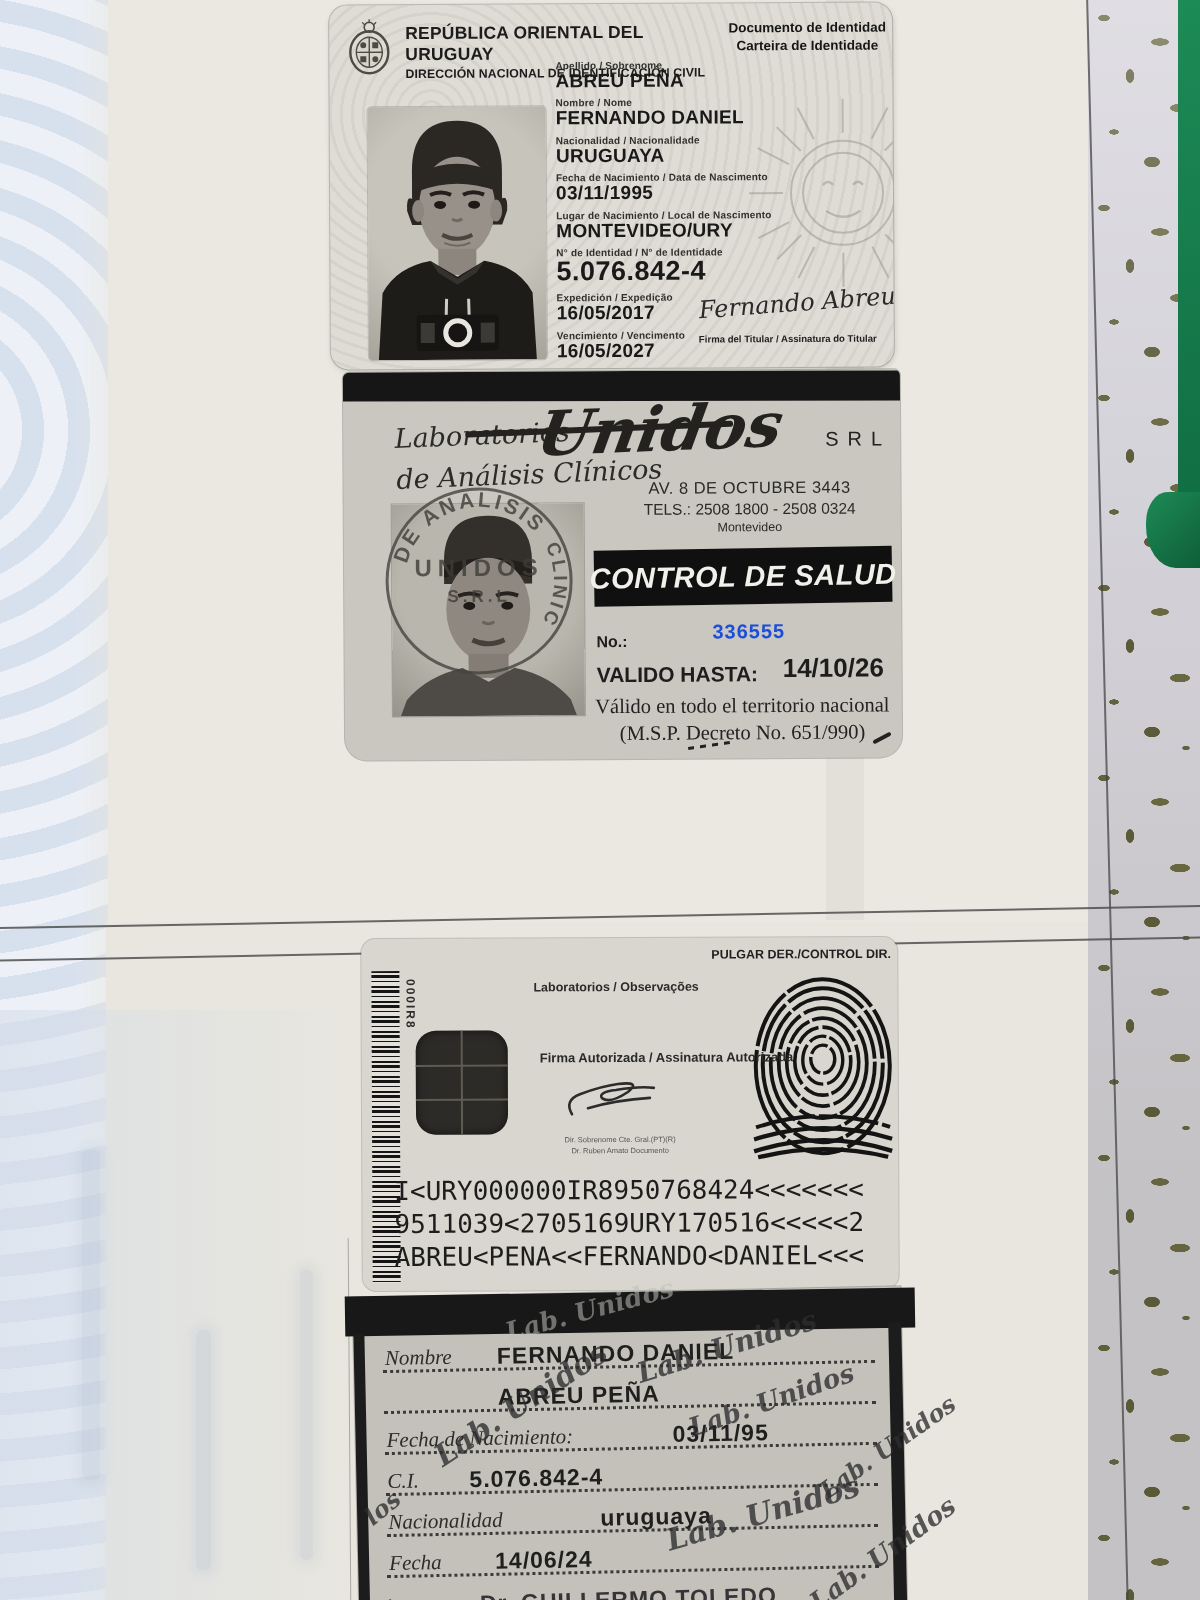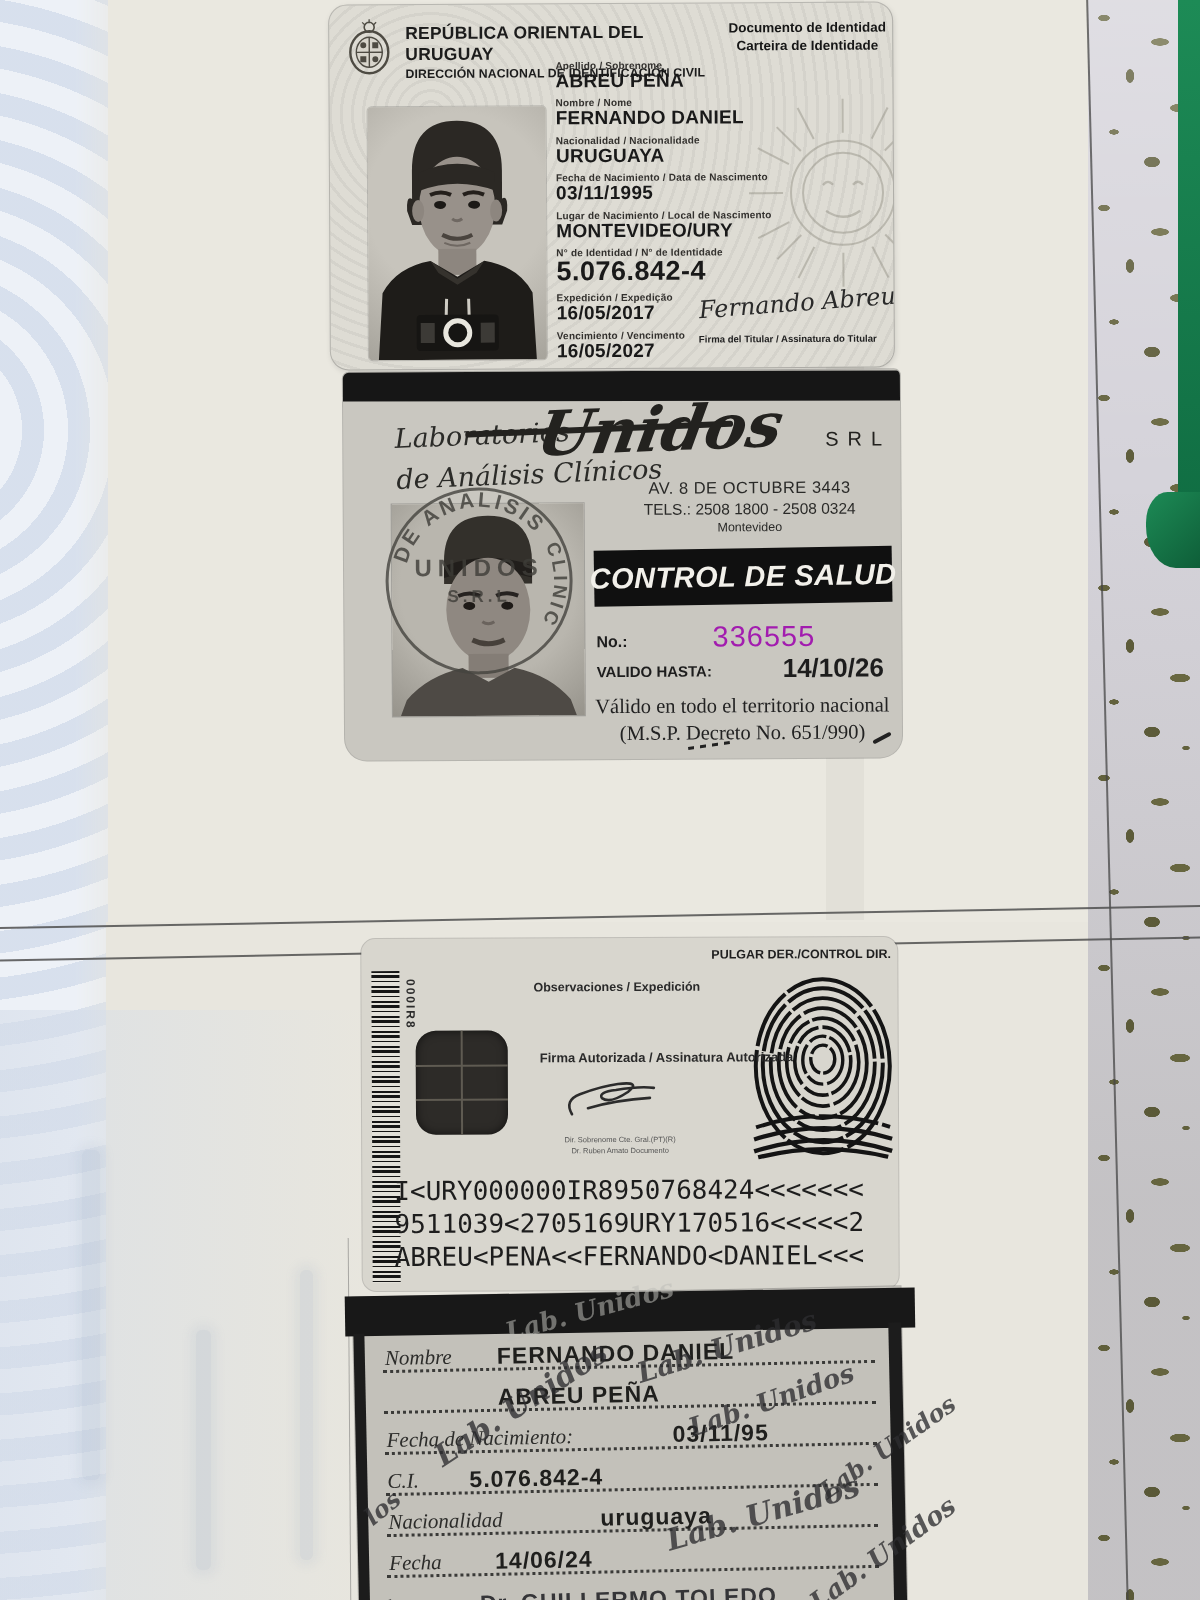--- a/index.html
+++ b/index.html
@@ -84,22 +84,22 @@
   .c2-addr .a1{font-size:16.5px;letter-spacing:.5px;}
   .c2-addr .a2{font-size:15.5px;margin-top:3px;}
   .c2-addr .a3{font-size:12.5px;margin-top:2px;}
   .c2-photo{position:absolute;left:48px;top:132px;width:192px;height:212px;overflow:hidden;
     background:radial-gradient(circle at 50% 40%, #b9b6ae 55%, #96938b 100%);box-shadow:0 0 0 1px rgba(70,70,70,.3);}
   .c2-stamp{position:absolute;left:28px;top:102px;width:214px;height:214px;opacity:.8;}
   .c2-banner{position:absolute;left:250px;top:178px;width:298px;height:56px;background:#101010;
     display:flex;align-items:center;justify-content:center;transform:rotate(-.6deg);}
   .c2-banner span{color:#f2f0ea;font-size:29px;font-weight:bold;font-style:italic;letter-spacing:.5px;white-space:nowrap;}
   .c2-no-label{position:absolute;left:252px;top:262px;font-size:16px;font-weight:bold;color:#1d1d1d;}
-  .c2-no-value{position:absolute;left:368px;top:250px;font-size:29px;font-weight:normal;color:#a21caf;letter-spacing:1px;}
-  .c2-vh-label{position:absolute;left:252px;top:292px;font-size:15px;font-weight:bold;color:#1d1d1d;}
+  .c2-no-value{position:absolute;left:368px;top:250px;font-size:20px;font-weight:bold;color:#1d4ed8;letter-spacing:1px;}
+  .c2-vh-label{position:absolute;left:252px;top:292px;font-size:21px;font-weight:bold;color:#1d1d1d;}
   .c2-vh-value{position:absolute;left:438px;top:283px;font-size:26px;font-weight:bold;color:#1d1d1d;}
   .c2-foot{position:absolute;left:240px;top:322px;width:315px;text-align:center;color:#222;
     font-family:"Liberation Serif",serif;font-size:20.5px;line-height:1.3;}
   .ink1{position:absolute;left:688px;top:744px;width:42px;height:3px;transform:rotate(-8deg);
     background:repeating-linear-gradient(90deg,#222 0 6px,transparent 6px 12px);}
   .ink2{position:absolute;left:872px;top:736px;width:20px;height:4px;background:#222;transform:rotate(-28deg);border-radius:2px;}
 
   
   .card3{position:absolute;left:362px;top:938px;width:536px;height:352px;background:#d8d6ce;
     border-radius:14px;transform:rotate(-.25deg);box-shadow:0 0 0 1px rgba(70,70,70,.25);overflow:hidden;}
@@ -331,21 +331,21 @@
   <div class="ink2"></div>
 
   <div class="card3">
     <div class="c3-barcode"></div>
     <div class="c3-barcode-label">000IR8</div>
     <div class="c3-chip">
       <div class="h1"></div>
       <div class="h2"></div>
       <div class="v1"></div>
     </div>
-    <div class="c3-obs">Observaciones / Expedición</div>
+    <div class="c3-obs">Laboratorios / Observações</div>
     <div class="c3-thumb-label">PULGAR DER./CONTROL DIR.</div>
 
     <svg class="c3-fp" viewBox="0 0 150 192">
       <g fill="none" stroke="#141414">
         <ellipse cx="75" cy="92" rx="12" ry="14" stroke-width="3.4" stroke-dasharray="20 3"></ellipse>
         <ellipse cx="75" cy="93" rx="20" ry="24" stroke-width="3.4" stroke-dasharray="30 4 18 3"></ellipse>
         <ellipse cx="75" cy="94" rx="28" ry="34" stroke-width="3.6" stroke-dasharray="40 3 26 4"></ellipse>
         <ellipse cx="75" cy="95" rx="36" ry="44" stroke-width="3.6" stroke-dasharray="52 4 30 3"></ellipse>
         <ellipse cx="75" cy="96" rx="44" ry="55" stroke-width="3.8" stroke-dasharray="60 3 40 4"></ellipse>
         <ellipse cx="75" cy="97" rx="52" ry="66" stroke-width="3.8" stroke-dasharray="70 4 46 3"></ellipse>

